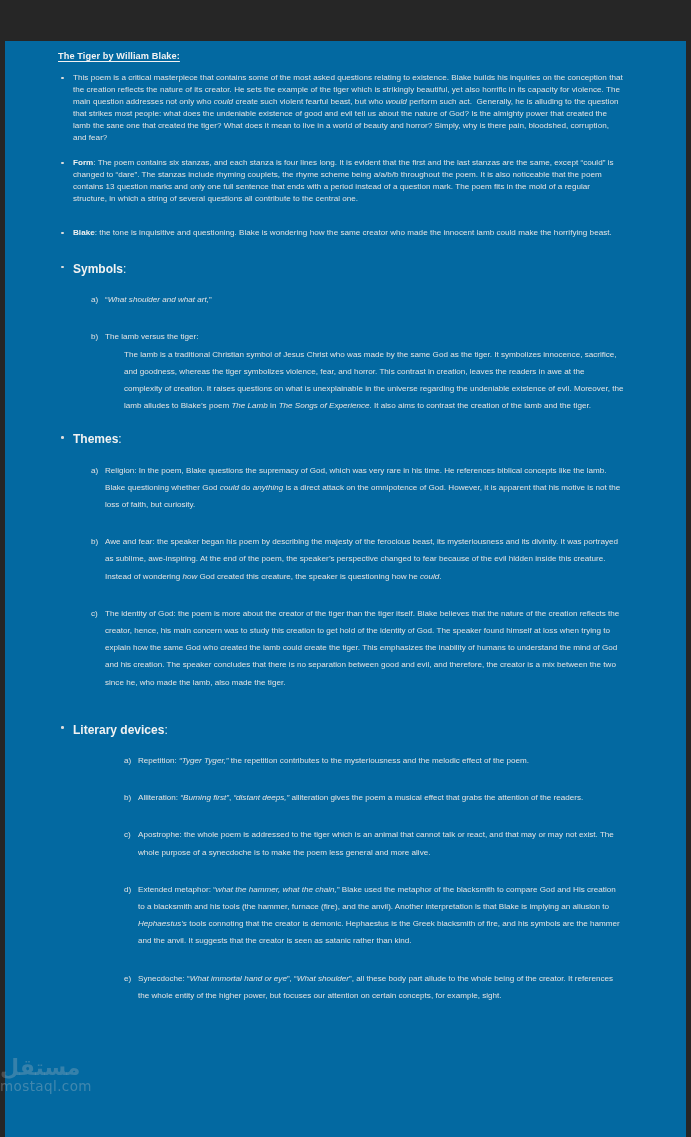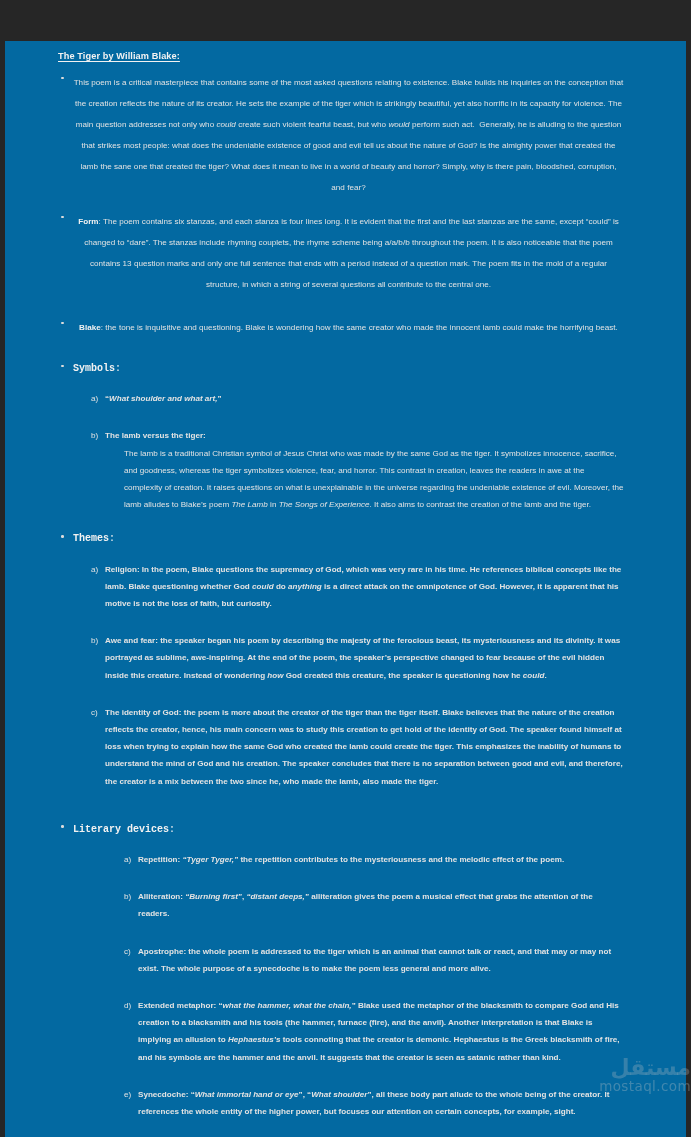--- a/index.html
+++ b/index.html
@@ -50,36 +50,35 @@
     left: 16px;
     top: 4.6px;
     width: 2.6px;
     height: 2.6px;
     border-radius: 50%;
     background: #dcdcdc;
   }
   .bullet-block p.body {
     margin: 0;
     font-size: 8.1px;
-    line-height: 21px;
-    text-align: center;
+    line-height: 12px;
+    text-align: left;
     color: #e3e3e3;
     letter-spacing: 0.02px;
   }
   .bullet-block p.body b { font-weight: bold; color: #f2f2f2; }
   .bullet-block p.body i { font-style: italic; }
 
   
   .bullet-label {
     margin: 0;
-    font-size: 10px;
+    font-size: 12px;
     line-height: 17.2px;
     font-weight: bold;
     color: #f2f2f2;
-    font-family: Liberation Mono, monospace;
   }
   .bullet-label span.plain { font-weight: normal; }
 
   
   .sub-list { margin: 0; padding: 0; }
   .sub-item {
     position: relative;
     font-size: 8.1px;
     line-height: 17.2px;
     color: #e3e3e3;
@@ -90,21 +89,20 @@
     position: absolute;
     left: 0;
     top: 0;
     width: 11px;
     text-align: left;
   }
   .sub-item .sub-text {
     display: block;
     padding-left: 14px;
     text-indent: 0;
-    font-weight: bold;
   }
   .sub-item .sub-text i { font-style: italic; }
 
   
   .tier-1 { padding-left: 46px; }     
   .tier-2 { padding-left: 79px; }     
 
   
   .sub-detail {
     display: block;
@@ -119,41 +117,40 @@
   .gap-sm { height: 9px; }
   .gap-md { height: 17px; }
   .gap-lg { height: 31px; }
 
   
   .watermark {
     position: absolute;
     left: 0;
     right: 0;
     top: 1056px;
-    text-align: right;
+    text-align: left;
     pointer-events: none;
     user-select: none;
   }
   .watermark .wm-arabic {
     font-family: "DejaVu Sans", sans-serif;
     font-size: 22px;
     font-weight: bold;
     color: rgba(200,200,200,0.26);
     line-height: 24px;
     letter-spacing: 1px;
     direction: rtl;
   }
   .watermark .wm-domain {
     font-family: "DejaVu Sans", sans-serif;
     font-size: 13.5px;
     color: rgba(205,205,205,0.30);
     line-height: 16px;
     letter-spacing: 0.4px;
     margin-top: -2px;
-    padding-left: 15px;
   }
 </style>
 </head>
 <body>
 
 <div class="page">
 
   <div class="doc-title">The Tiger by William Blake:</div>
 
   <div class="bullet-block">

